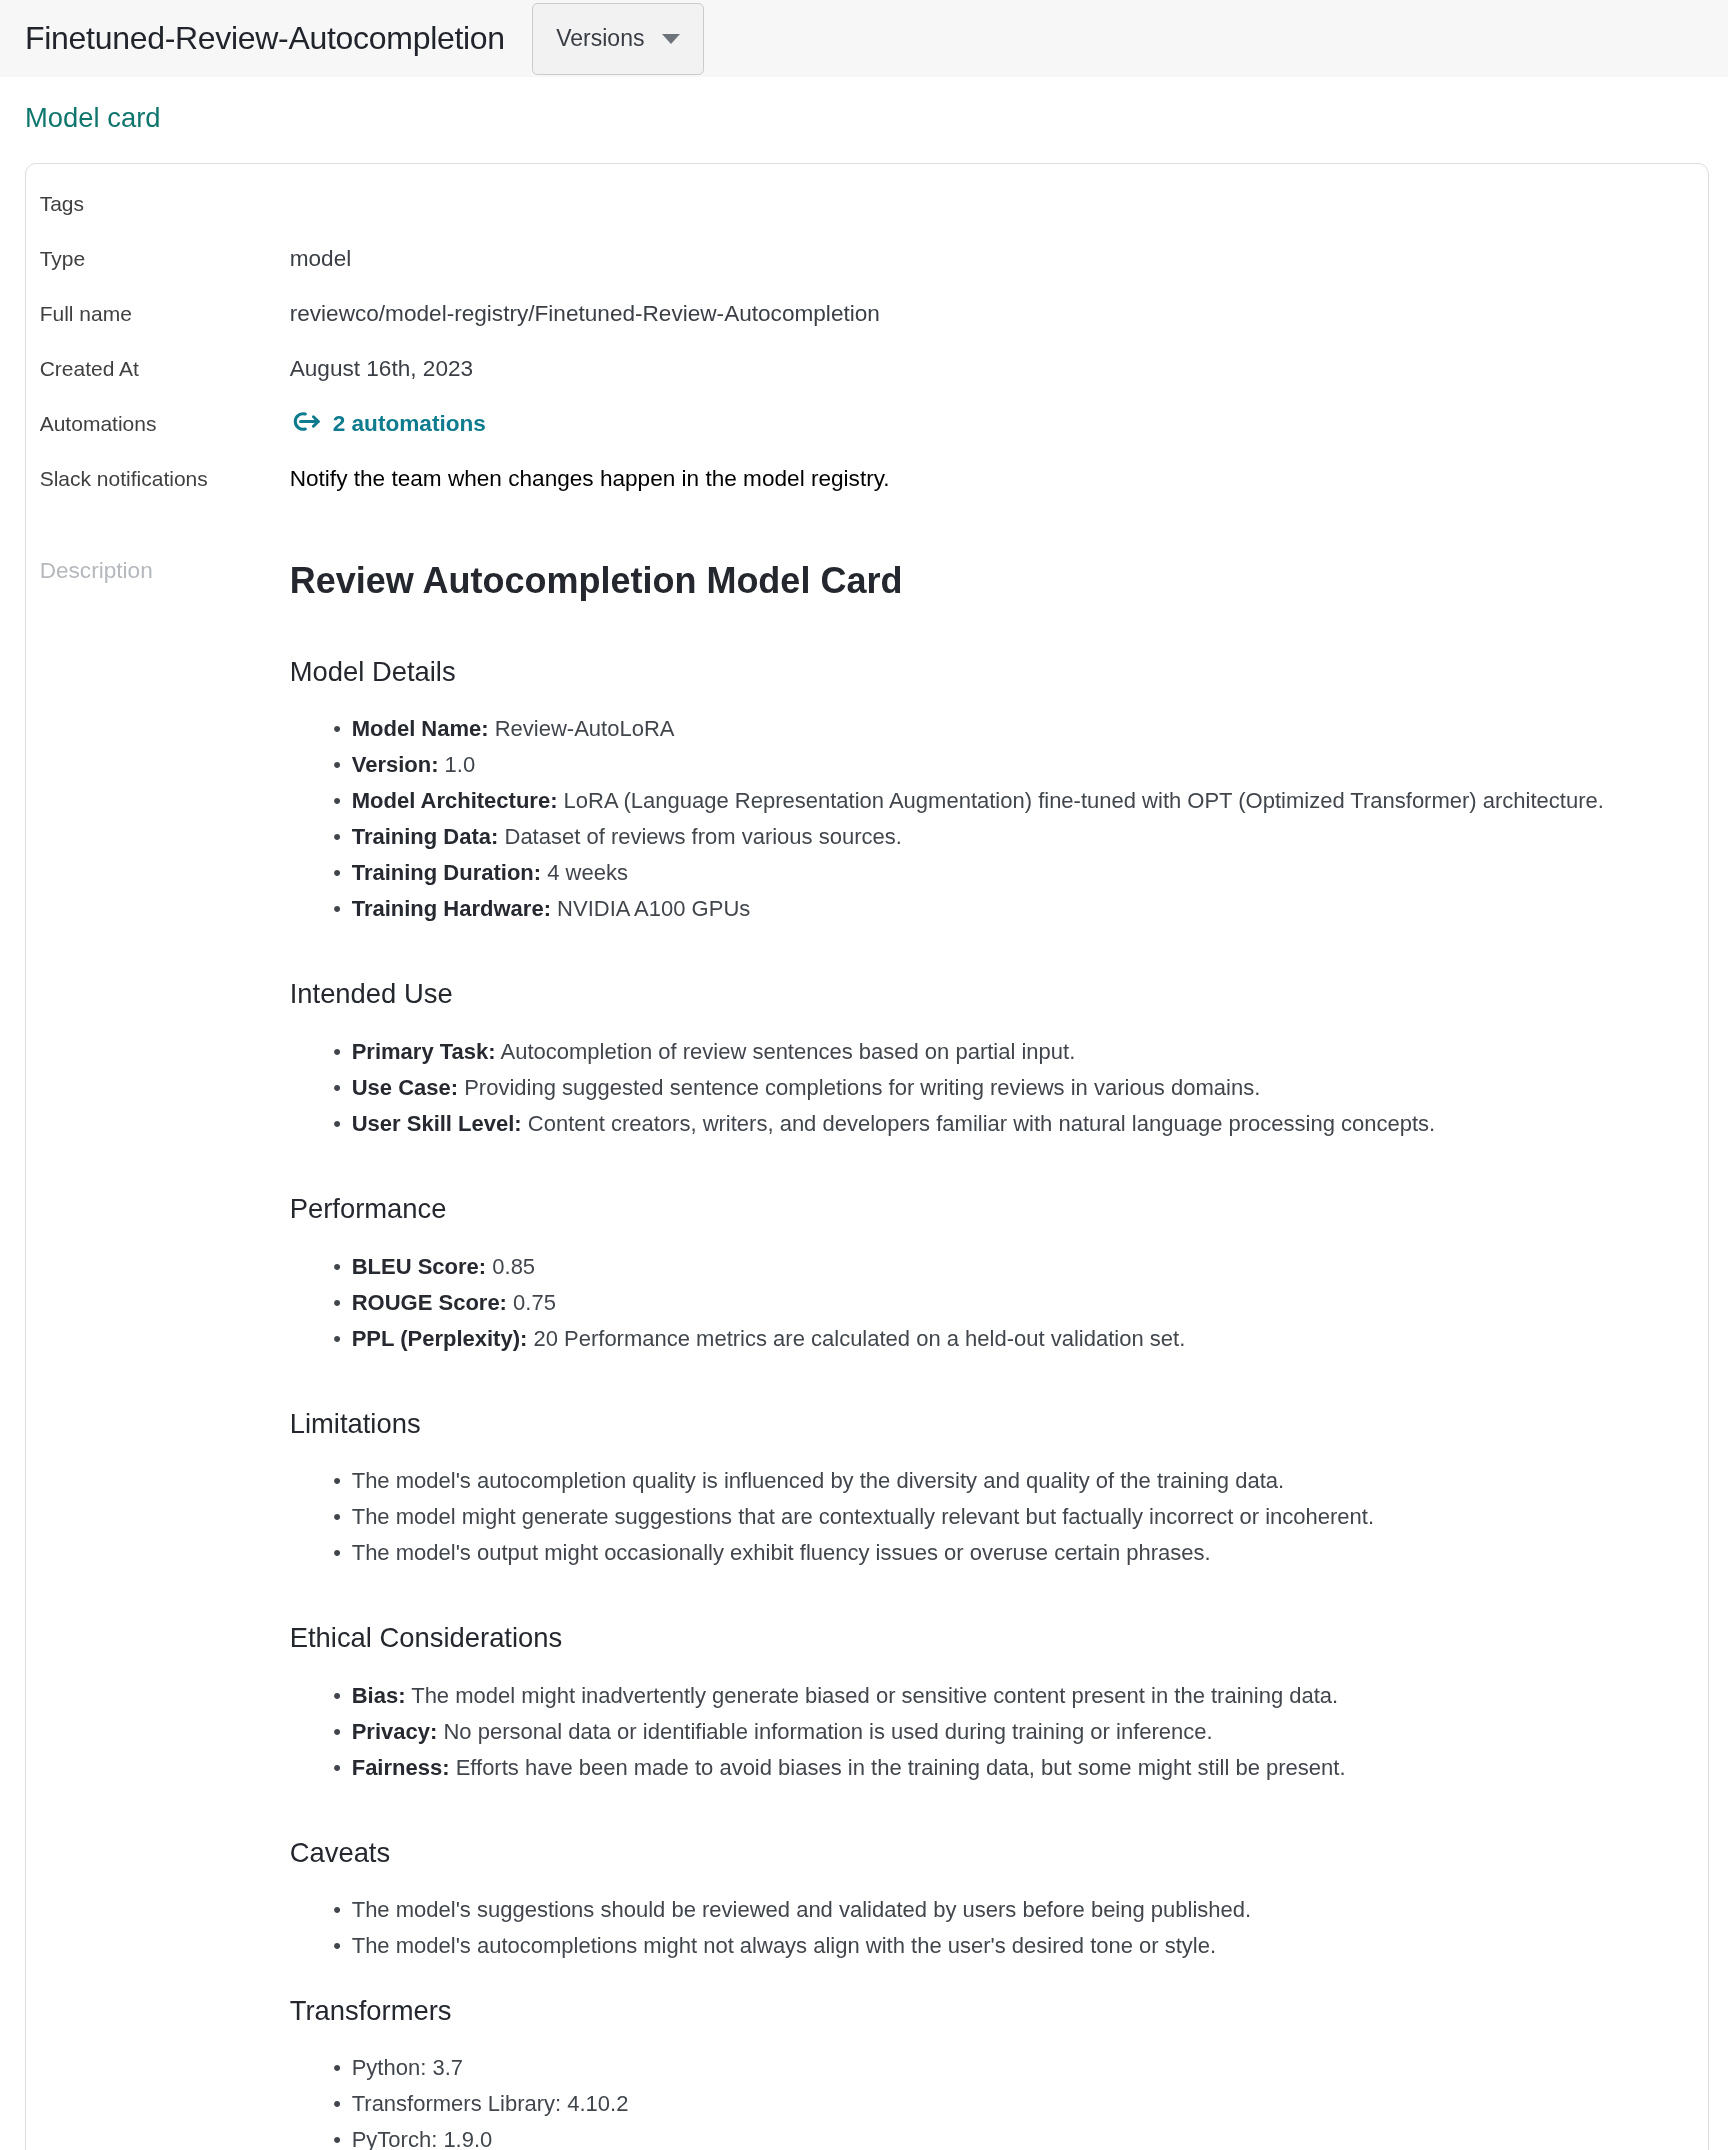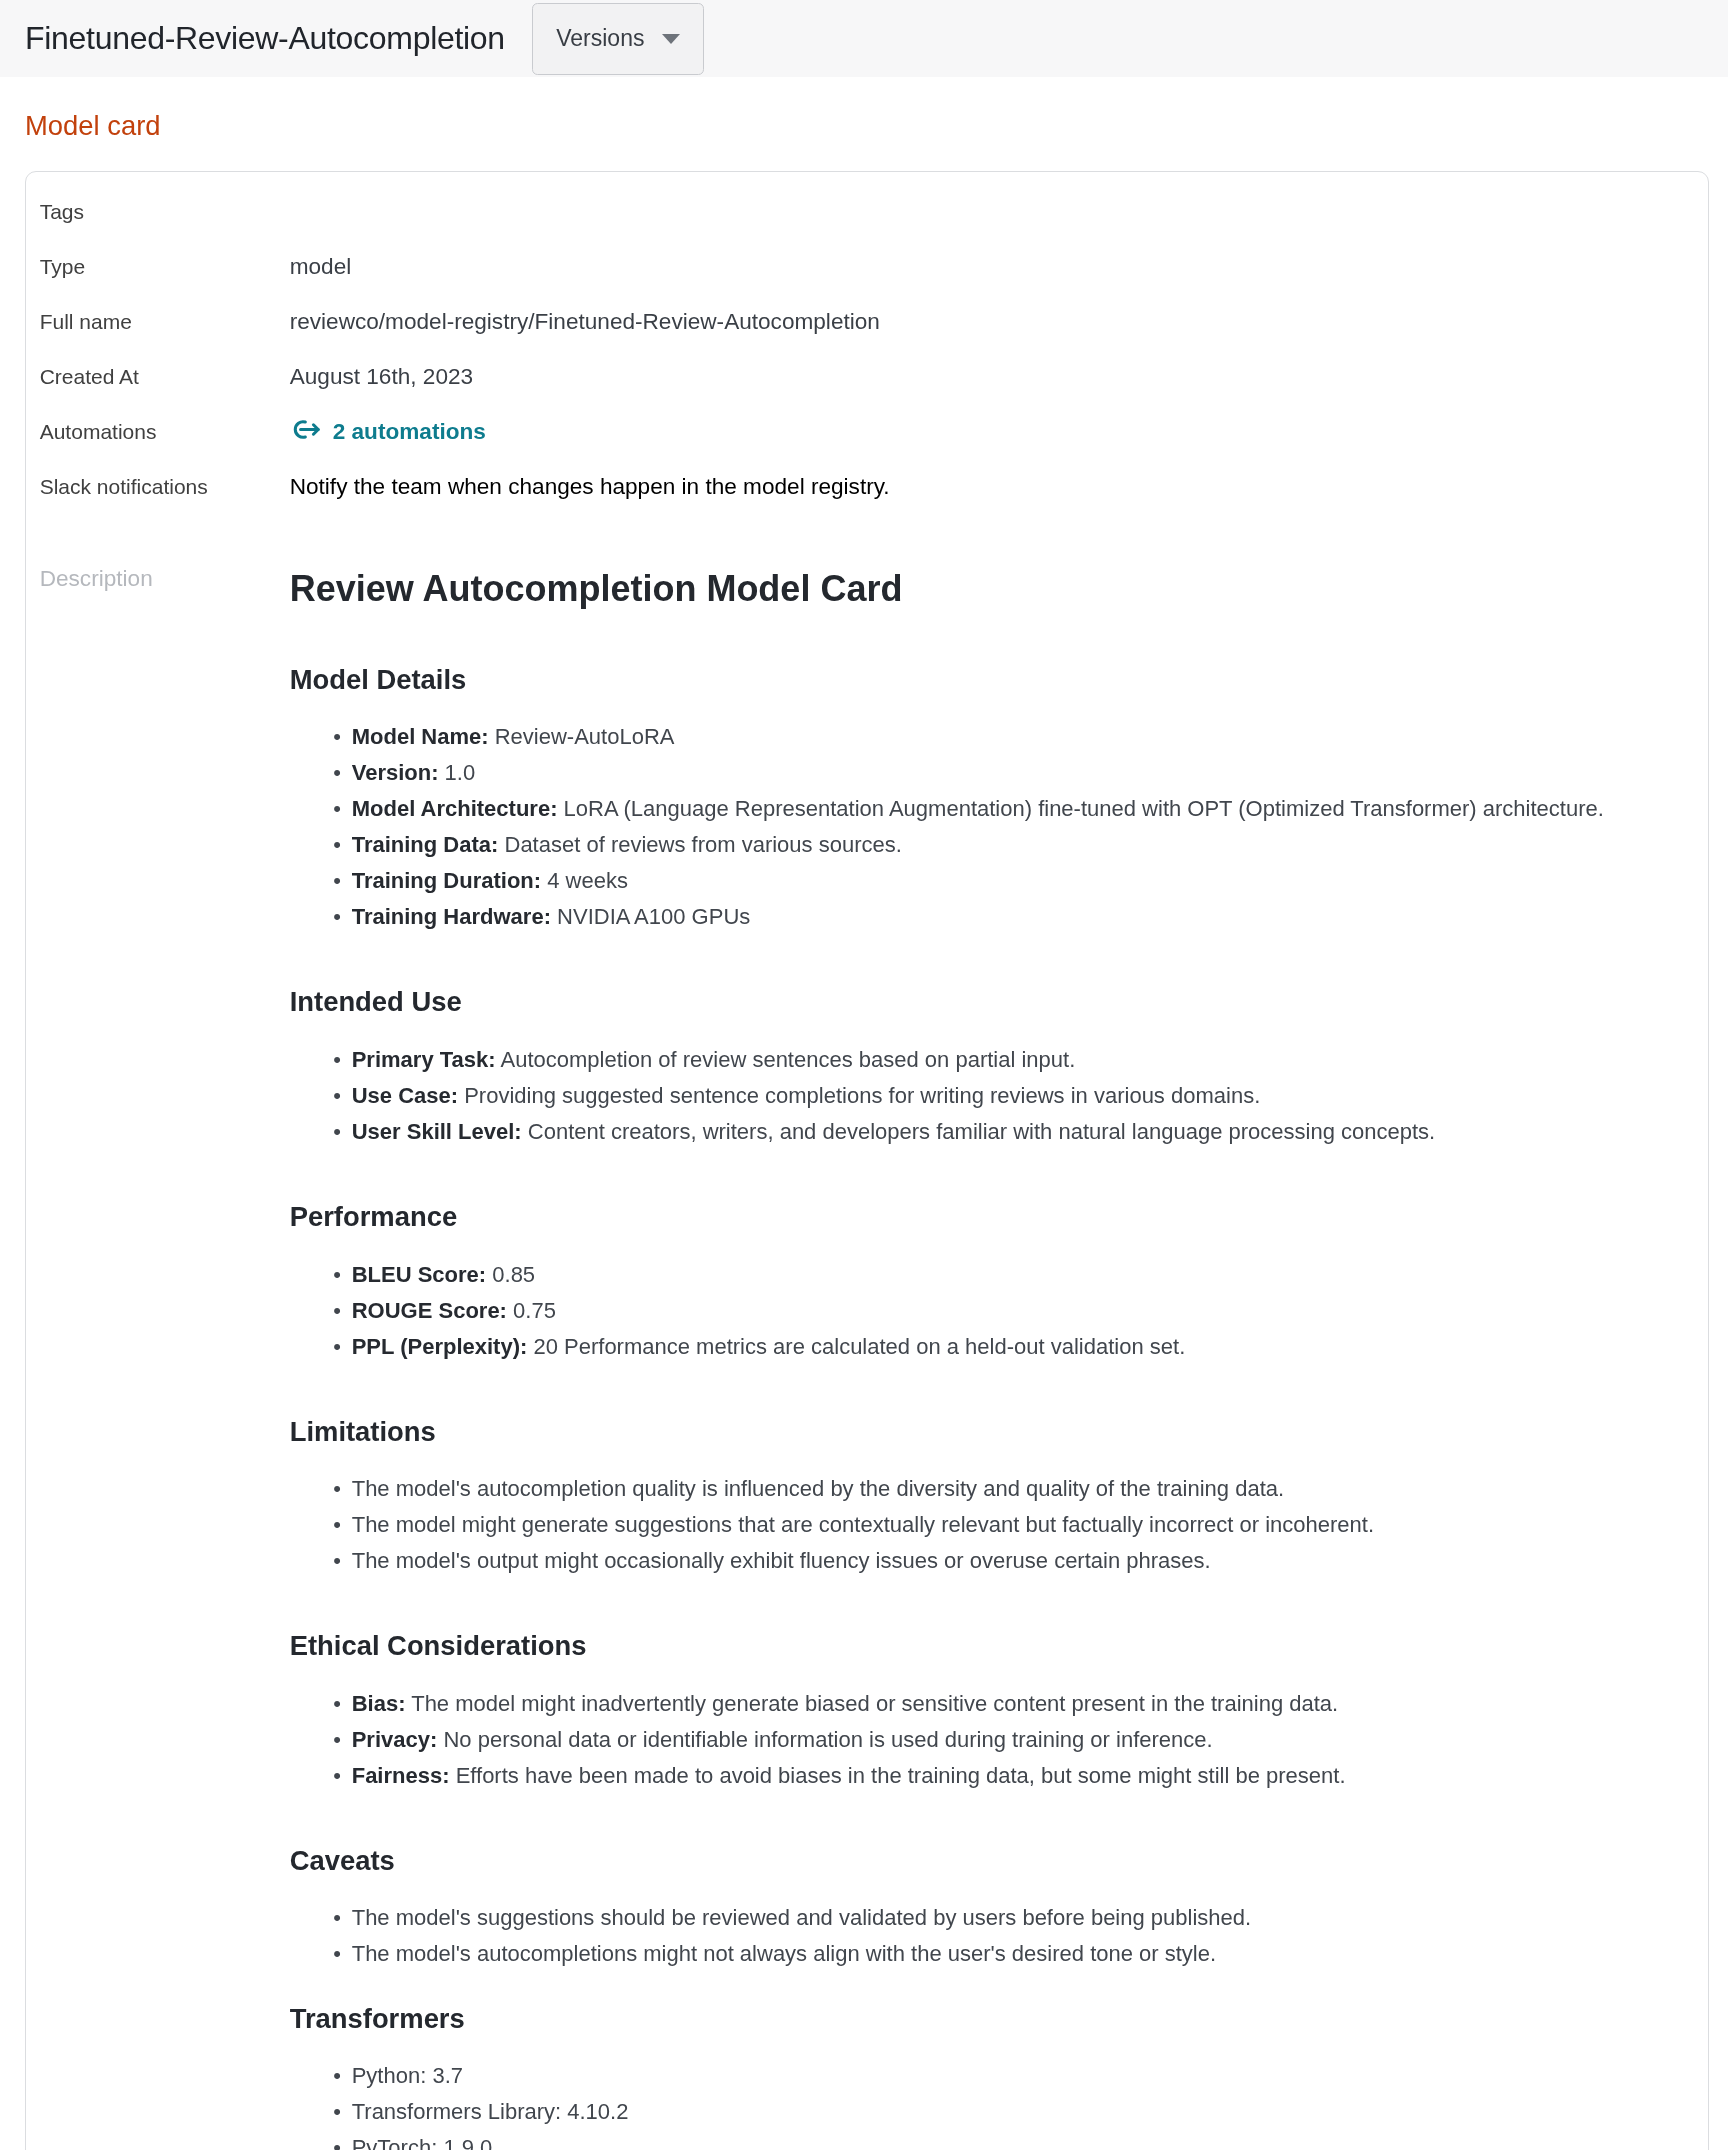--- a/index.html
+++ b/index.html
@@ -29,21 +29,21 @@
   }
   .caret {
     width: 0; height: 0; display: inline-block;
     border-left: 9px solid transparent; border-right: 9px solid transparent;
     border-top: 10.3px solid #6e737a;
   }
 
   
   .content { padding: 0 19px 0 25px; }
   .section-label {
-    margin-top: 30px; font-size: 27.4px; line-height: 38px; color: #c2410c;
+    margin-top: 22px; font-size: 27.4px; line-height: 38px; color: #0f766e;
   }
   .card {
     margin-top: 26px; background: #fff;
     border: 1.4px solid #dbdde0; border-radius: 11px;
     padding: 20.6px 16.5px 55px 13.7px;
     min-height: 2126px;
   }
 
   
   .field-row {
@@ -72,21 +72,21 @@
   .desc-label {
     padding-top: 22px;
     font-size: 22.6px; line-height: 27.4px; color: #b5b8bd;
   }
   .md { padding-top: 20.6px; font-size: 22px; color: #41464d; }
   .md-h1 {
     font-size: 36px; line-height: 49px; font-weight: 700; color: #24282e;
     margin: 0 0 20.6px 0;
   }
   .md-h2 {
-    font-size: 27.4px; line-height: 38px; font-weight: 700; color: #24282e;
+    font-size: 27.4px; line-height: 38px; font-weight: 400; color: #24282e;
     margin: 48px 0 20.6px 0;
   }
   .md-section:last-child .md-h2 { margin-top: 27.4px; }
   .md-list { list-style: none; margin: 0; padding: 0 0 0 62px; }
   .md-list li { position: relative; line-height: 36px; font-size: 22px; }
   .md-list li::before {
     content: "\2022"; position: absolute; left: -18.5px; top: 0;
     color: #41464d;
   }
   .md strong { font-weight: 700; color: #262a30; }

